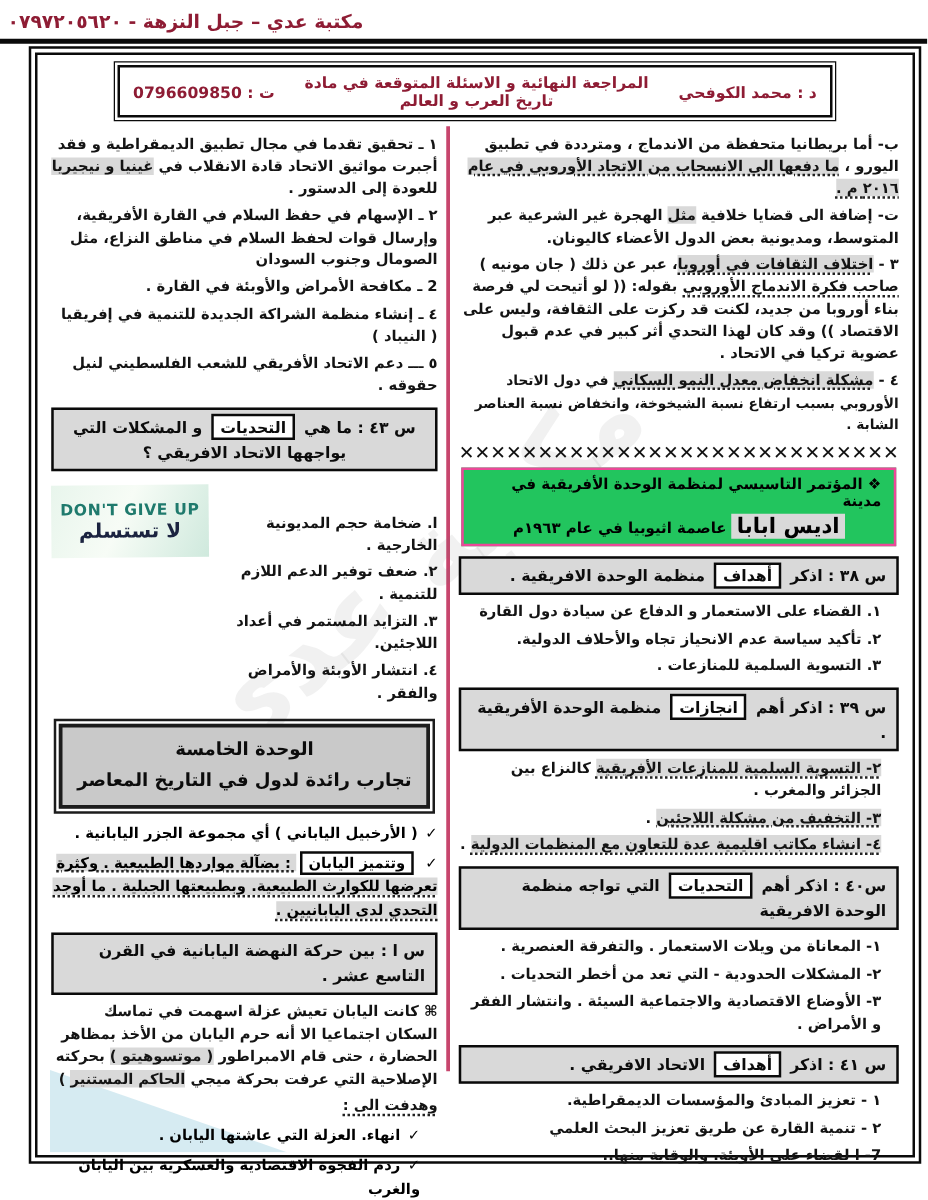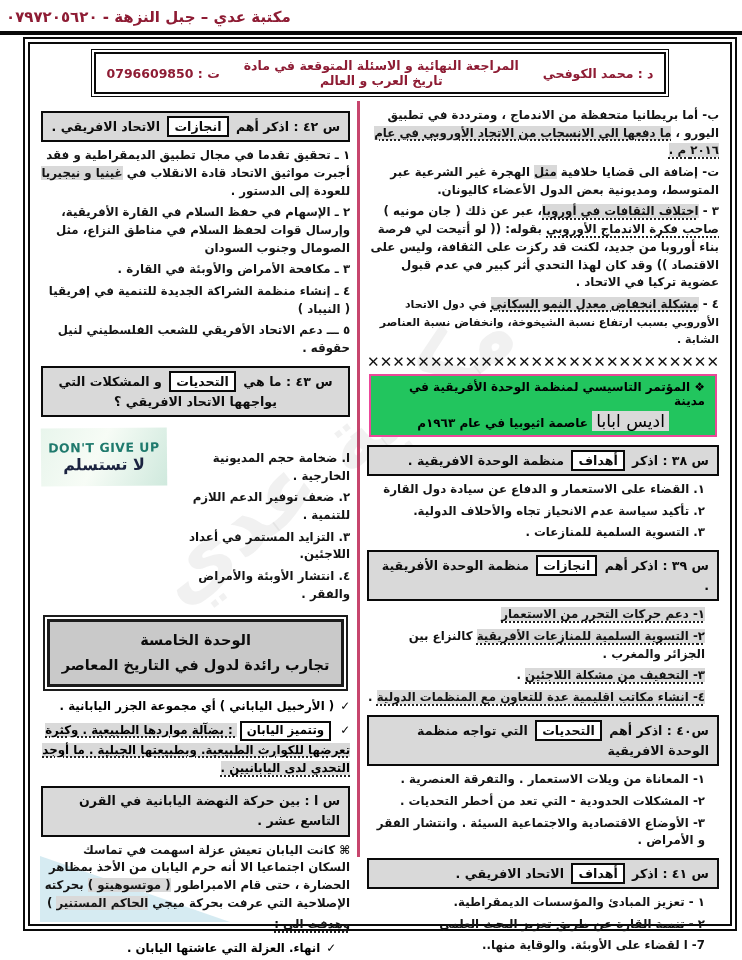--- a/index.html
+++ b/index.html
@@ -47,21 +47,21 @@
   .boxed { background:#fff; border:2px solid #0a0a0a; padding:0 5px; margin:0 3px;
            display:inline-block; line-height:1.35; }
 
   .chain { text-align:center; font-weight:900; font-size:15px; letter-spacing:0px;
            color:#111; margin:2px 0; overflow:hidden; white-space:nowrap; }
 
   .conf-box { border:2px solid #ec4899; padding:4px 10px; margin:3px 2px 4px 2px;
               background:#22c55e; }
   .conf-line1 { font-size:12px; font-weight:900; }
   .conf-line2 { text-align:center; font-size:12px; font-weight:900; margin-top:3px; }
-  .conf-city  { font-size:17px; font-weight:400; background:var(--box_bg,#dcdcdc);
+  .conf-city  { font-size:17px; font-weight:700; background:var(--box_bg,#dcdcdc);
                 padding:0 4px; }
 
   .unit-box { background:#c9c9c9; border:3px solid #1c1c1c; outline:2px solid #1c1c1c;
               outline-offset:2px; text-align:center; font-weight:900; font-size:14.5px;
               padding:6px 4px; margin:12px 6px 10px 6px; color:#0c0c0c; line-height:1.7; }
 
   .check-line { font-size:11.8px; font-weight:800; margin:5px 0; line-height:1.6; }
   .check { display:inline-block; margin-left:6px; font-weight:900; }
 
   .q43-row { display:flex; gap:6px; align-items:flex-start; }
@@ -122,21 +122,20 @@
 
         <div class="qbox"><span>س  ٣٨  : اذكر </span><span class="boxed">أهداف</span><span> منظمة الوحدة الافريقية .</span></div>
         <div>
           <p class="txt indent">١.    القضاء على الاستعمار   و الدفاع عن سيادة دول القارة</p>
           <p class="txt indent">٢.    تأكيد سياسة عدم الانحياز  تجاه   والأحلاف الدولية.</p>
           <p class="txt indent">٣.    التسوية السلمية للمنازعات .</p>
         </div>
 
         <div class="qbox"><span>س ٣٩  : اذكر أهم </span><span class="boxed">انجازات</span><span> منظمة الوحدة الأفريقية   .</span></div>
         <div>
-          <p class="txt indent"><span class="kw">١-   دعم حركات التحرر من الاستعمار</span><span></span></p>
           <p class="txt indent"><span class="kw">٢-   التسوية السلمية للمنازعات الأفريقية</span><span> كالنزاع بين الجزائر والمغرب .</span></p>
           <p class="txt indent"><span class="kw">٣-   التخفيف من مشكلة اللاجئين</span><span> .</span></p>
           <p class="txt indent"><span class="kw">٤-   انشاء مكاتب اقليمية عدة للتعاون مع المنظمات الدولية</span><span> .</span></p>
         </div>
 
         <div class="qbox"><span>س٤٠ : اذكر أهم </span><span class="boxed">التحديات</span><span> التي تواجه منظمة الوحدة  الافريقية</span></div>
         <div>
           <p class="txt indent">١-   المعاناة من ويلات الاستعمار .  والتفرقة العنصرية .</p>
           <p class="txt indent">٢-   المشكلات الحدودية - التي تعد من أخطر التحديات .</p>
           <p class="txt indent">٣-   الأوضاع الاقتصادية  والاجتماعية السيئة . وانتشار الفقر و الأمراض .</p>
@@ -148,25 +147,24 @@
           <p class="txt indent">٢ - تنمية القارة عن طريق تعزيز البحث العلمي</p>
           <p class="txt indent">7- ا لقضاء على الأوبئة. والوقاية منها..</p>
         </div>
 
       </div>
 
       <div class="divider"></div>
 
       <div class="col">
 
-        <div class="qbox"><span>س  ٤٢  : اذكر أهم </span><span class="boxed">انجازات</span><span> الاتحاد الافريقي .</span></div>
         <div>
           <p class="txt"><span>١ ـ تحقيق تقدما في مجال تطبيق الديمقراطية و  فقد أجبرت مواثيق الاتحاد قادة الانقلاب في </span><span class="b hl">غينيا  و نيجيريا</span><span> للعودة إلى الدستور .</span></p>
           <p class="txt"><span>٢ ـ الإسهام في حفظ السلام في القارة الأفريقية، وإرسال قوات لحفظ السلام في مناطق النزاع، مثل </span><span class="b">الصومال وجنوب السودان</span></p>
-          <p class="txt">٣ ـ مكافحة الأمراض والأوبئة في القارة .</p>
+          <p class="txt">2 ـ مكافحة الأمراض والأوبئة في القارة .</p>
           <p class="txt"><span>٤ ـ إنشاء منظمة الشراكة الجديدة للتنمية في إفريقيا  </span><span class="b">( النيباد )</span></p>
           <p class="txt">٥ ـــ دعم الاتحاد الأفريقي للشعب الفلسطيني لنيل حقوقه .</p>
         </div>
 
         <div class="qbox" style="text-align:center;"><span>س ٤٣   : ما هي </span><span class="boxed">التحديات</span><span> و  المشكلات التي يواجهها الاتحاد الافريقي ؟</span></div>
 
         <div class="q43-row">
           <div class="list">
             <p class="txt">ا.    ضخامة حجم المديونية الخارجية  .</p>
             <p class="txt">٢.    ضعف توفير الدعم اللازم للتنمية  .</p>

